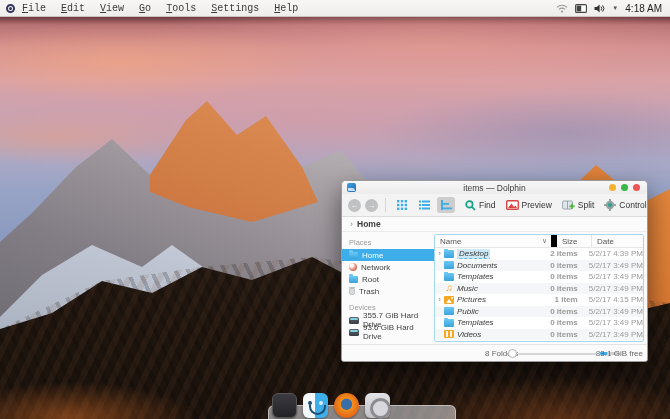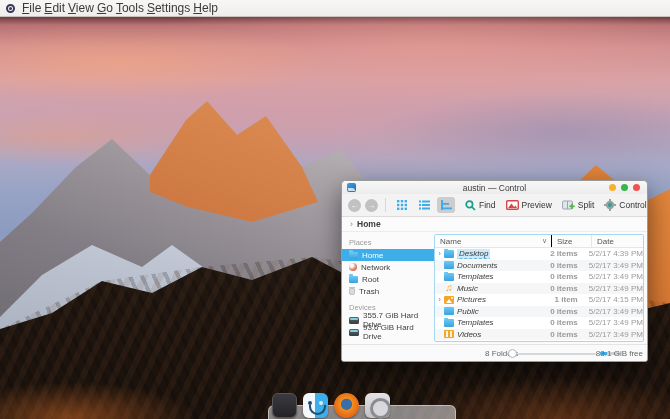--- a/index.html
+++ b/index.html
@@ -5,21 +5,21 @@
   * { margin:0; padding:0; box-sizing:border-box; }
   html,body { width:670px; height:419px; overflow:hidden; }
   body { font-family:"Liberation Sans", sans-serif; position:relative; background:#000; }
   .screen { position:absolute; inset:0; width:670px; height:419px; overflow:hidden; }
 
   
   .menubar { position:absolute; left:0; top:0; width:670px; height:17px; background:linear-gradient(#f8f7f6,#eeedec);
              display:flex; align-items:center; z-index:50; border-bottom:1px solid #c9c2bd; }
   .mb-logo { width:9px; height:9px; margin:0 7px 0 6px; border-radius:50%; border:2px solid #36365c; position:relative; }
   .mb-logo::after { content:''; position:absolute; left:1px; top:1px; width:3px; height:3px; background:#36365c; border-radius:50%; }
-  .mb-menus { display:flex; gap:3px; font-size:12px; color:#3a3a3a; }
+  .mb-menus { display:flex; gap:15px; font-size:10px; color:#3a3a3a;font-family:Liberation Mono, monospace; }
   .menu-item { cursor:default; }
   .menu-item u { text-decoration:underline; }
   .mb-right { margin-left:auto; display:flex; align-items:center; gap:7px; padding-right:8px; }
   .mb-clock { font-size:10px; color:#222; }
   .mb-caret { font-size:6px; color:#555; }
 
   
   .wallpaper { position:absolute; left:0; top:17px; width:670px; height:402px; overflow:hidden;
     background:linear-gradient(180deg,#6e3a40 0px,#b87274 8px,#d18f90 30px,#d9a2a6 62px,#c5a4b6 102px,#aaa9c6 142px,#97a3c5 175px,#8c9bc0 215px,#8797b9 402px); }
   .wp { position:absolute; inset:0; }
@@ -99,21 +99,21 @@
   .sicon.globe { width:8px; height:8px; border-radius:50%; background:radial-gradient(circle at 35% 32%, #fff 18%, #e2876f 55%, #b5503c); }
   .sicon.trash { width:6px; height:7px; background:#d8dadb; border-radius:1px 1px 2px 2px; border:1px solid #bfc2c4; }
   .sicon.trash::before { content:''; position:absolute; top:-2px; left:-1px; width:6px; height:1px; background:#bfc2c4; }
   .sicon.drive { width:10px; height:7px; background:linear-gradient(#5c646c,#383d43); border-radius:1.5px; }
   .sicon.drive::before { content:''; position:absolute; left:1px; top:1px; right:1px; height:2px; background:#7fd3e0; border-radius:1px; }
 
   .fileview { flex:1; margin:2px 3px 2px 0; border:1px solid #a5d7f1; border-radius:2px; background:#fff; display:flex; flex-direction:column; overflow:hidden; }
   .thead { height:13px; display:flex; align-items:center; font-size:8px; color:#555; background:#fcfcfc; border-bottom:1px solid #e6e6e6; flex:none; }
   .th { padding-left:5px; display:flex; align-items:center; height:100%; }
   .th-name { width:116px; }
-  .th-size { width:40px; border-left:1px solid #000000; }
+  .th-size { width:40px; border-left:6px solid #000000; }
   .th-date { flex:1; border-left:1px solid #e6e6e6; }
   .sort-ic { margin-left:auto; margin-right:4px; color:#777; font-size:7px; }
   .flist { flex:1; overflow:hidden; }
   .frow { display:flex; align-items:center; height:11.5px; font-size:8px; color:#3a3a3a; }
   .frow.alt { background:#f5f6f7; }
   .cell.name { width:116px; display:flex; align-items:center; overflow:hidden; }
   .expand { width:9px; text-align:center; color:#8a8a8a; font-size:8px; flex:none; }
   .ficon { width:10px; height:8px; flex:none; margin-right:3px; position:relative; display:inline-block; }
   .ficon.folder { background:linear-gradient(#6cc8f3,#38a3dd); border-radius:1px; }
   .ficon.folder::before { content:''; position:absolute; top:-2px; left:0; width:4px; height:2px; background:#6cc8f3; border-radius:1px 1px 0 0; }
@@ -160,26 +160,44 @@
     <span class="mb-logo"></span>
     <span class="mb-menus">
         <span class="menu-item"><u>F</u>ile</span>
         <span class="menu-item"><u>E</u>dit</span>
         <span class="menu-item"><u>V</u>iew</span>
         <span class="menu-item"><u>G</u>o</span>
         <span class="menu-item"><u>T</u>ools</span>
         <span class="menu-item"><u>S</u>ettings</span>
         <span class="menu-item"><u>H</u>elp</span>
       </span>
+    <span class="mb-right">
+      <svg width="12" height="9" viewBox="0 0 12 9">
+        <path d="M1 3.4 A7 7 0 0 1 11 3.4" fill="none" stroke="#9a9a9a" stroke-width="1.1"></path>
+        <path d="M3 5.4 A4.2 4.2 0 0 1 9 5.4" fill="none" stroke="#9a9a9a" stroke-width="1.1"></path>
+        <circle cx="6" cy="7.6" r="1.1" fill="#9a9a9a"></circle>
+      </svg>
+      <svg width="12" height="9" viewBox="0 0 12 9">
+        <rect x="0.6" y="0.6" width="10.8" height="7.8" rx="1" fill="#fff" stroke="#444" stroke-width="1.1"></rect>
+        <rect x="1.6" y="1.6" width="4.6" height="5.8" fill="#444"></rect>
+      </svg>
+      <svg width="11" height="9" viewBox="0 0 11 9">
+        <path d="M0.5 3 H2.8 L5.6 0.6 V8.4 L2.8 6 H0.5 Z" fill="#333"></path>
+        <path d="M7 2.6 A3 3 0 0 1 7 6.4" fill="none" stroke="#333" stroke-width="1"></path>
+        <path d="M8.6 1.4 A4.6 4.6 0 0 1 8.6 7.6" fill="none" stroke="#333" stroke-width="1"></path>
+      </svg>
+      <span class="mb-caret">▼</span>
+      <span class="mb-clock">4:18 AM</span>
+    </span>
   </div>
 
   <div class="window">
     <div class="titlebar">
       <span class="tb-appicon"></span>
-      <span class="tb-title">austin — Control</span>
+      <span class="tb-title">items — Dolphin</span>
       <span class="tb-btns">
         <span class="tb-btn btn-min"></span>
         <span class="tb-btn btn-max"></span>
         <span class="tb-btn btn-close"></span>
       </span>
     </div>
 
     <div class="toolbar">
       <span class="nav-btn">←</span>
       <span class="nav-btn">→</span>

